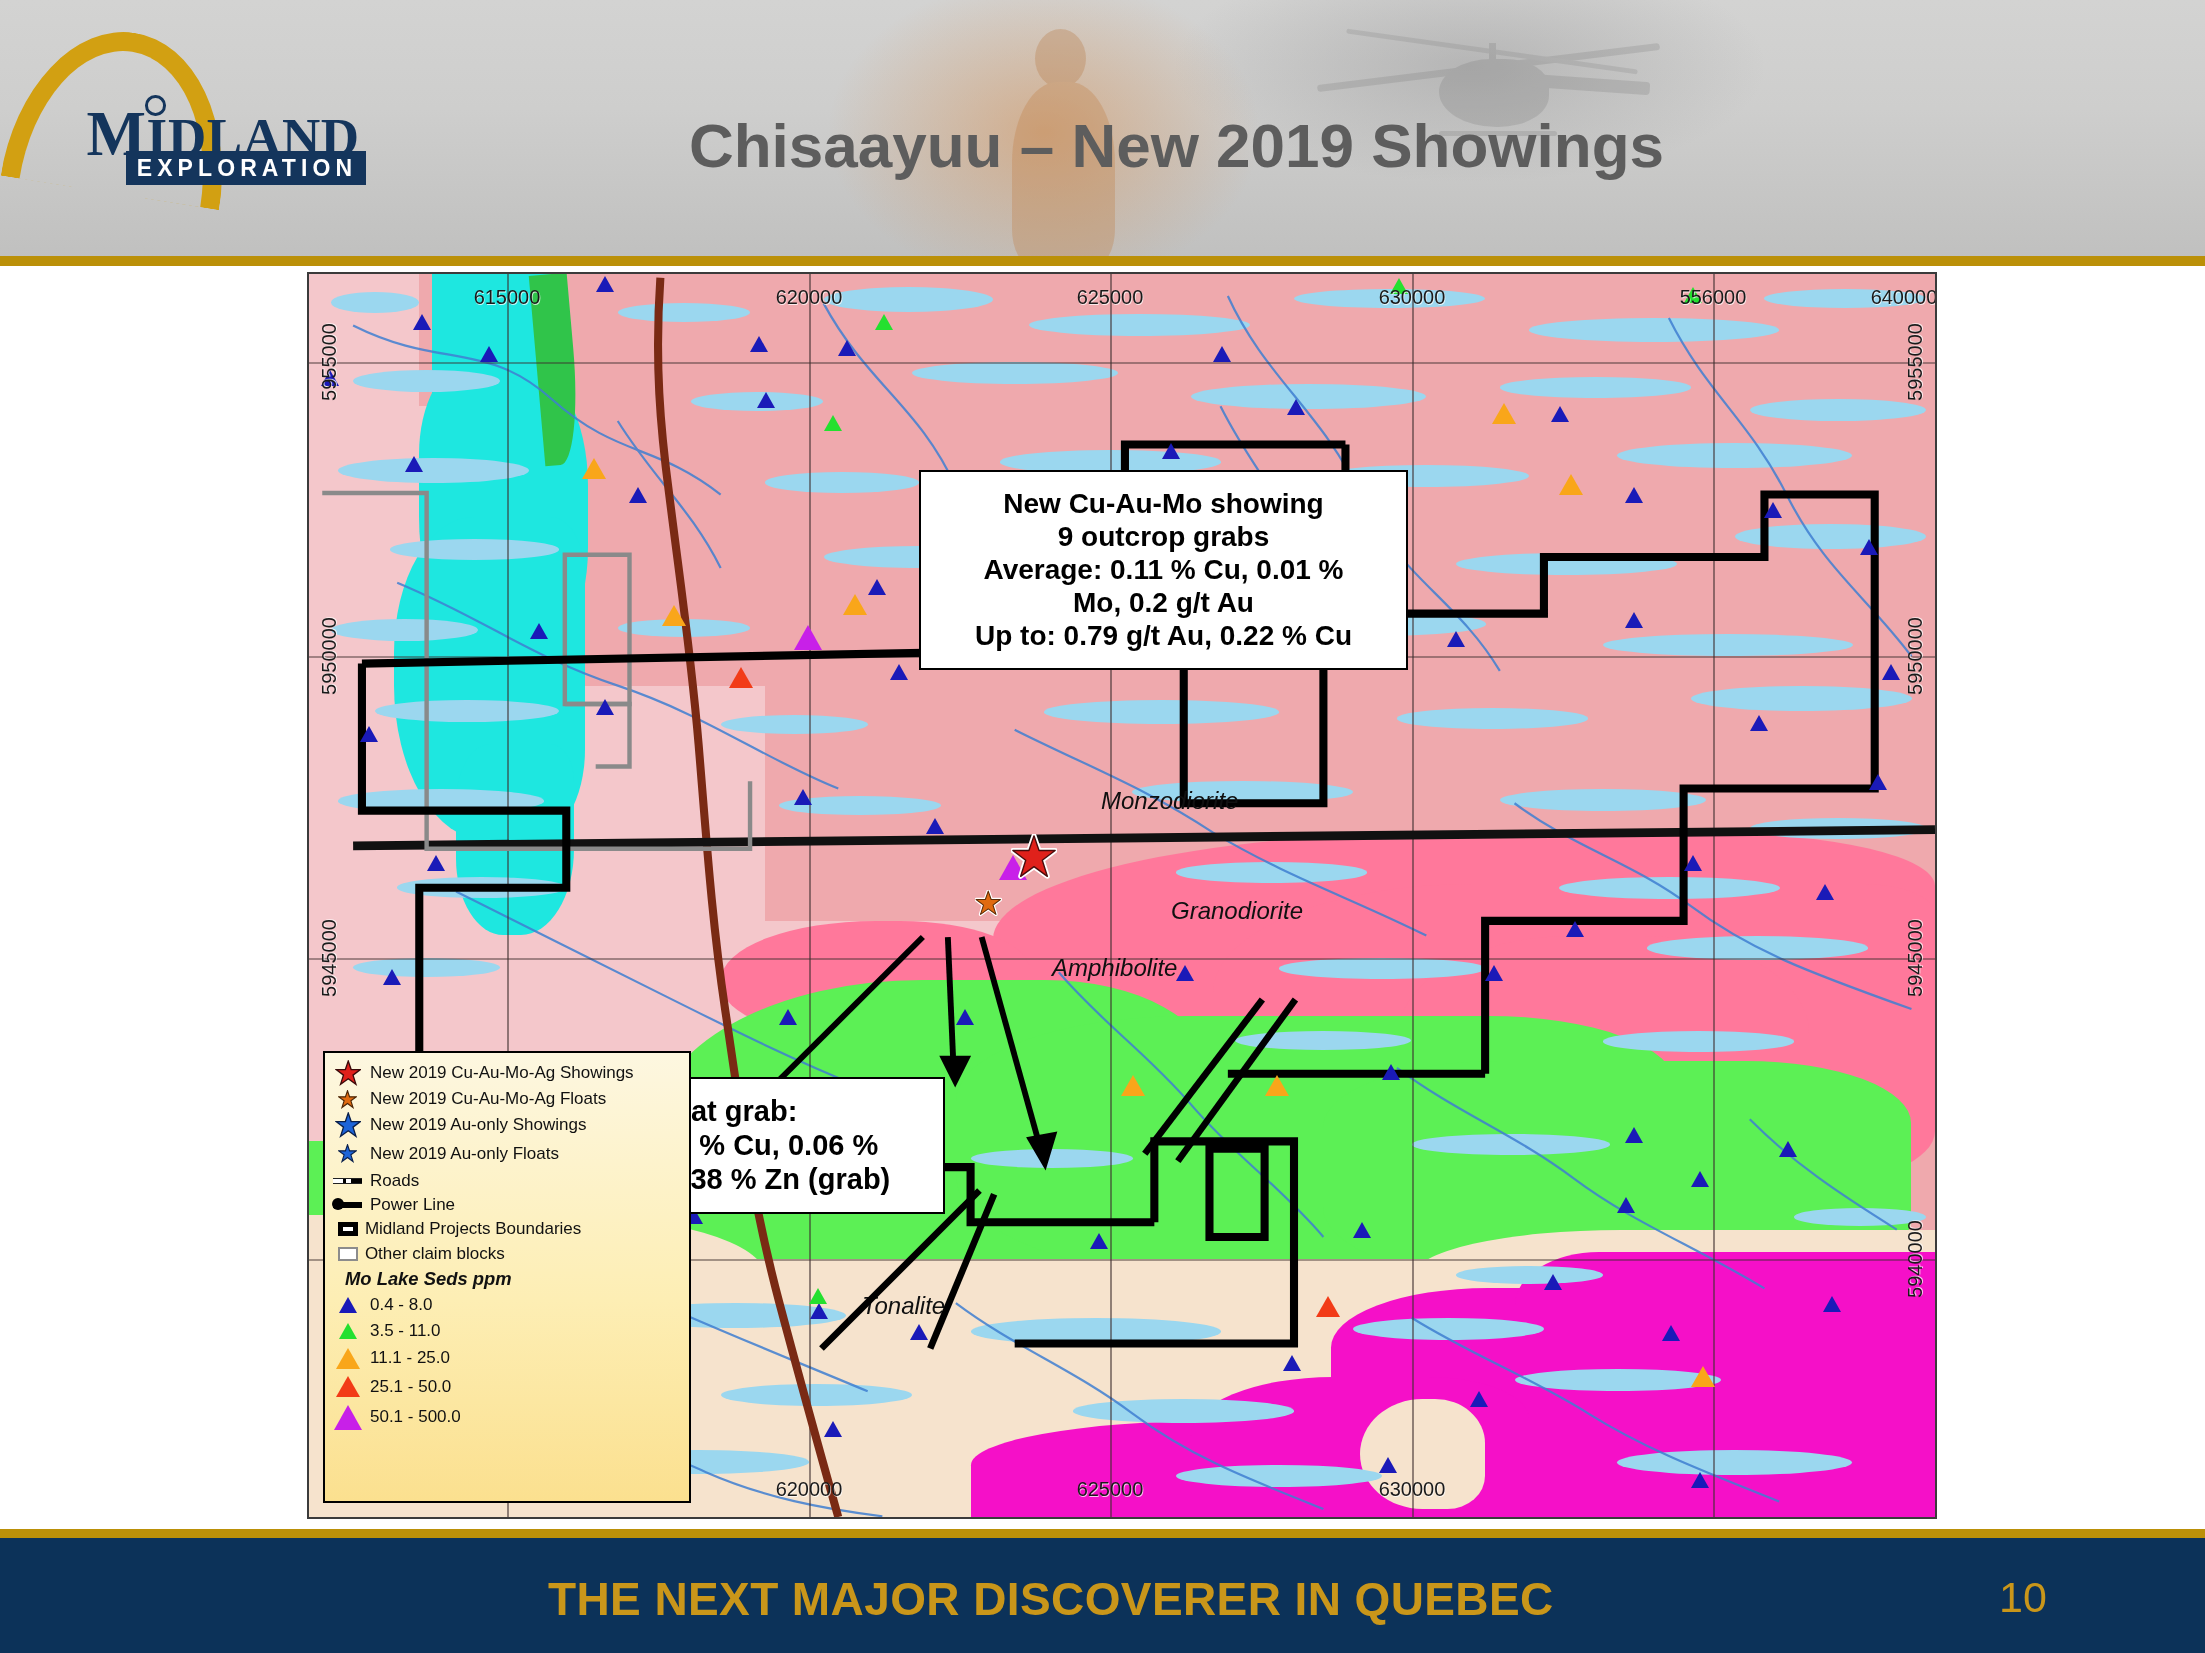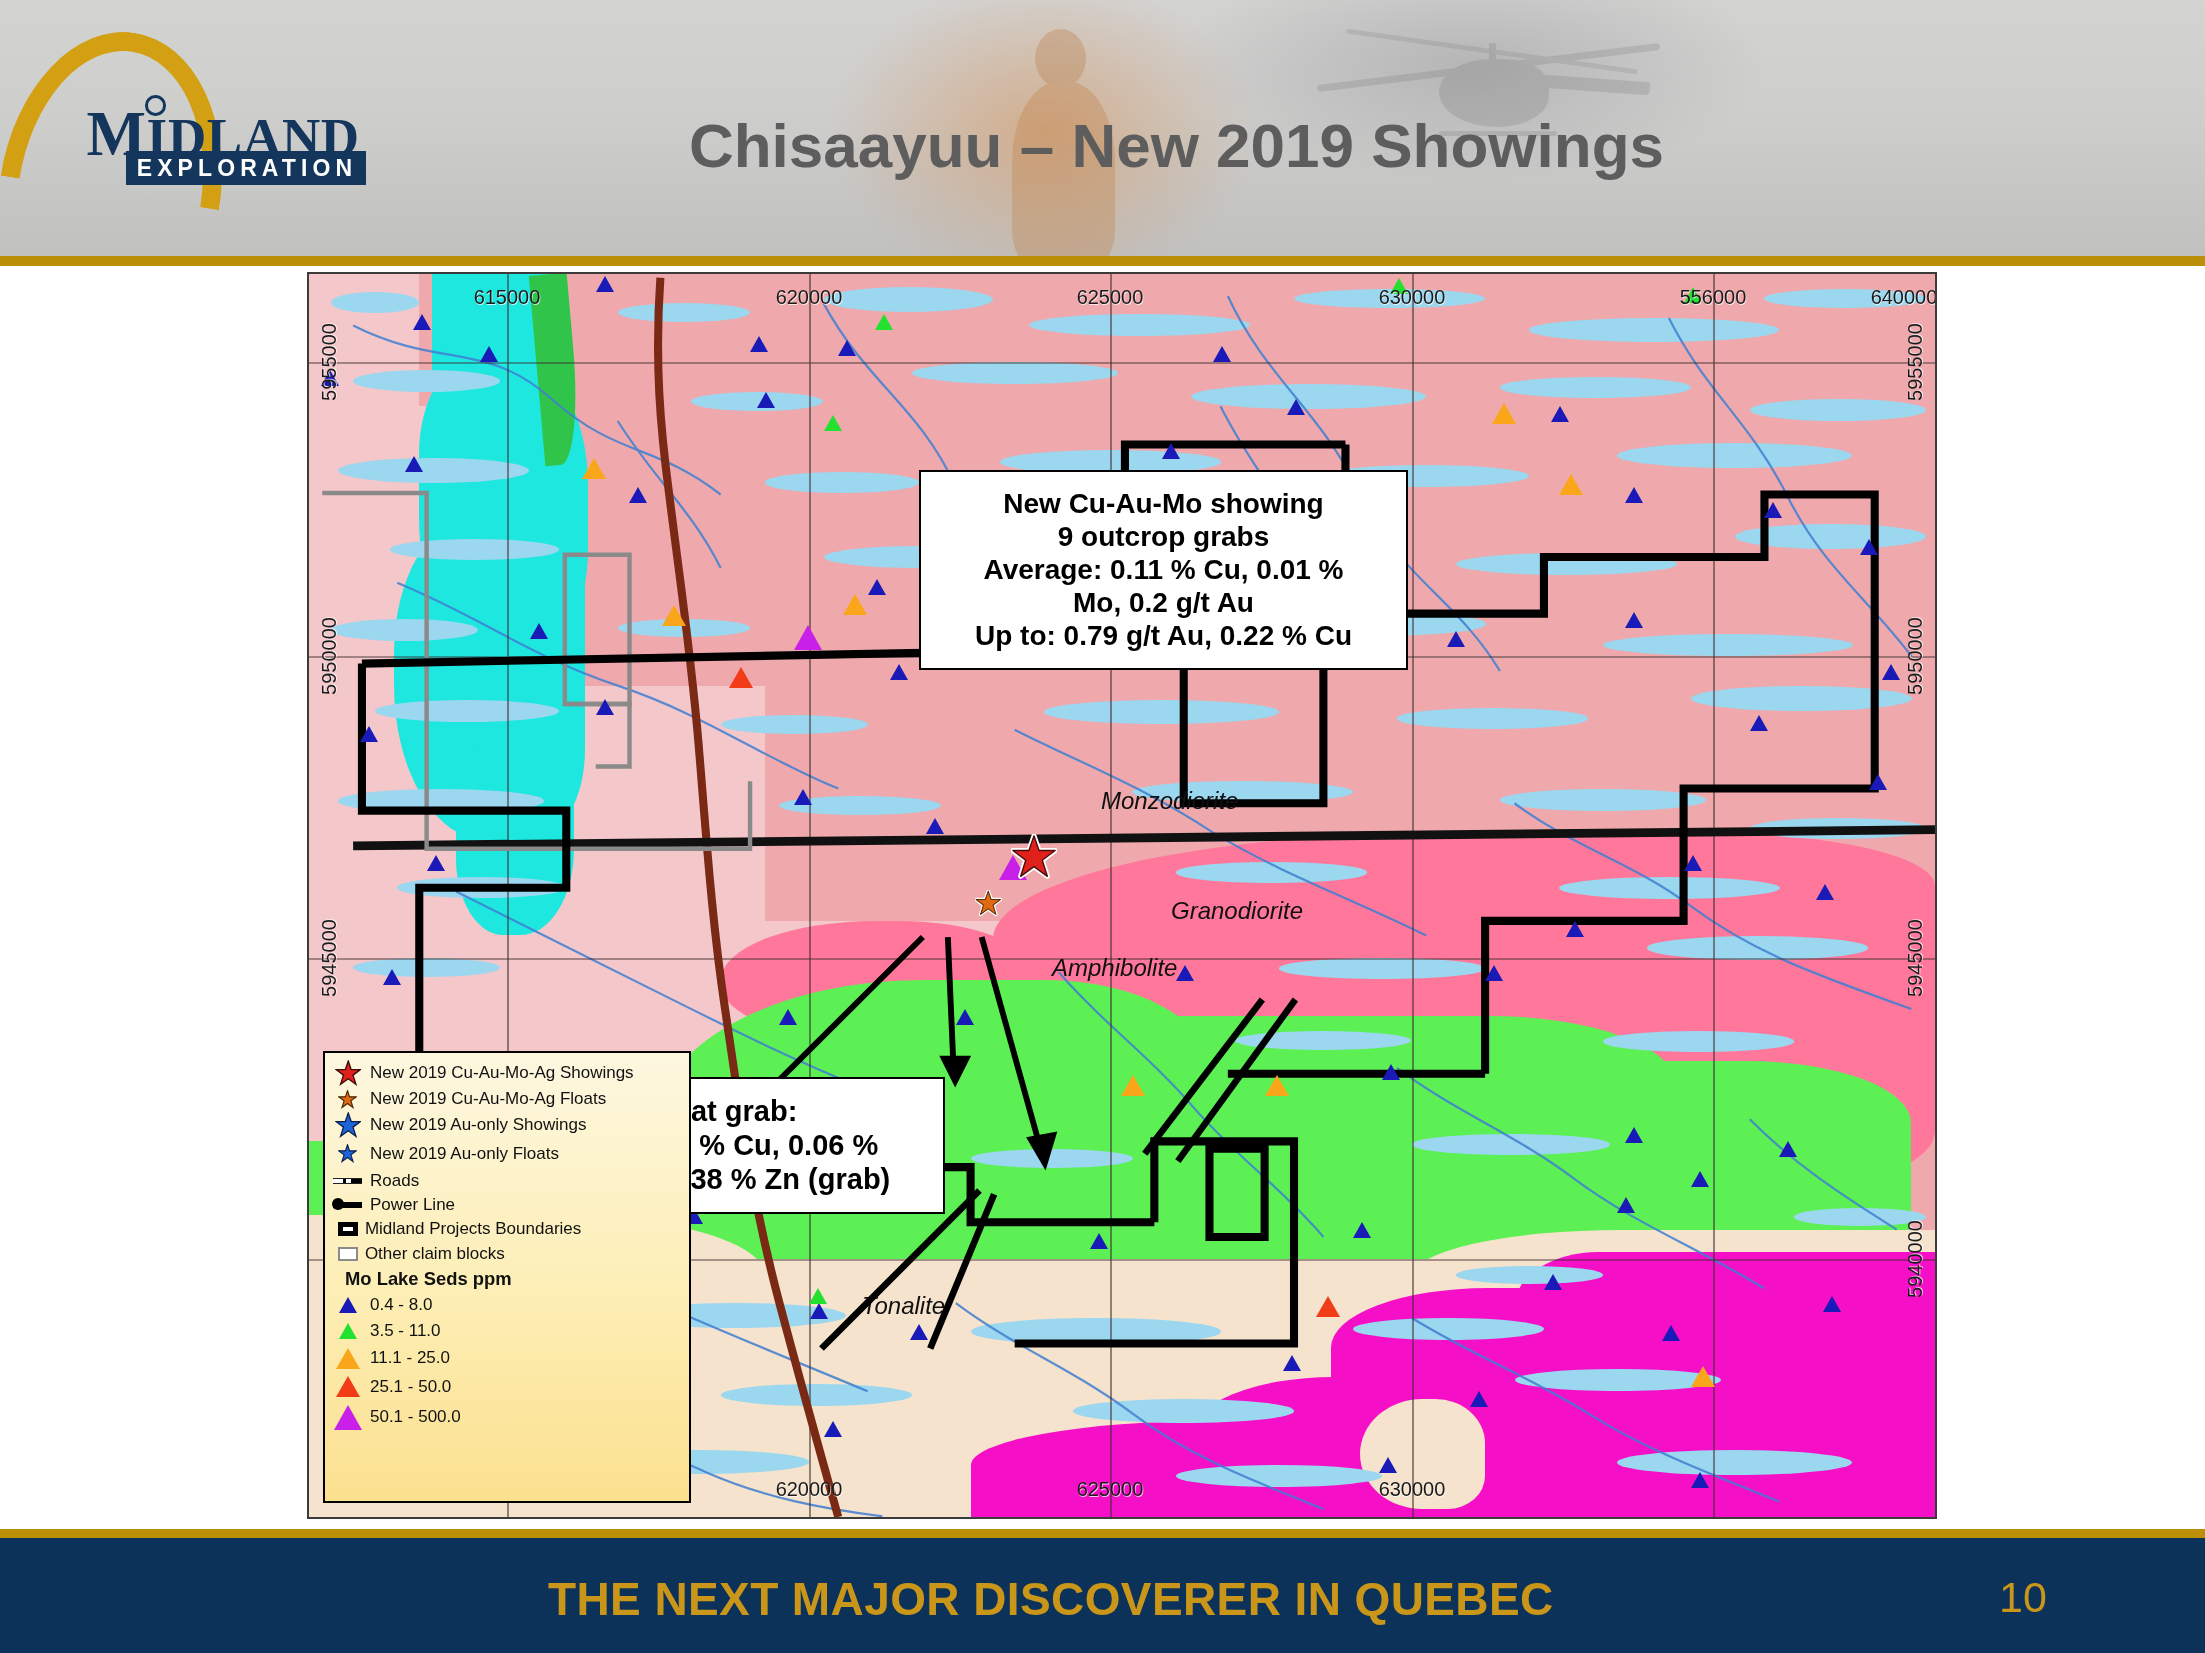--- a/index.html
+++ b/index.html
@@ -566,21 +566,21 @@
 
     <div class="leg-row" style="height:25px;gap:1.5px;">
       <span class="leg-ico">
           <span class="leg-sq sq-gray"></span>
         </span>
       <span class="lbl">Other claim blocks</span>
     </div>
 
     <div class="leg-row" style="height:25px;">
       <span class="leg-ico"></span>
-      <span class="lbl-b" style="margin-left:-25px;">Mo Lake Seds ppm</span>
+      <span class="lbl-b" style="margin-left:-25px;font-style:italic;">Mo Lake Seds ppm</span>
     </div>
 
     <div class="leg-row" style="height:26.5px;">
       <span class="leg-ico">
           <span class="tri tri-s t-blue" style="position:relative;"></span>
         </span>
       <span class="lbl">0.4 - 8.0</span>
     </div>
     <div class="leg-row" style="height:26.5px;">
       <span class="leg-ico">

